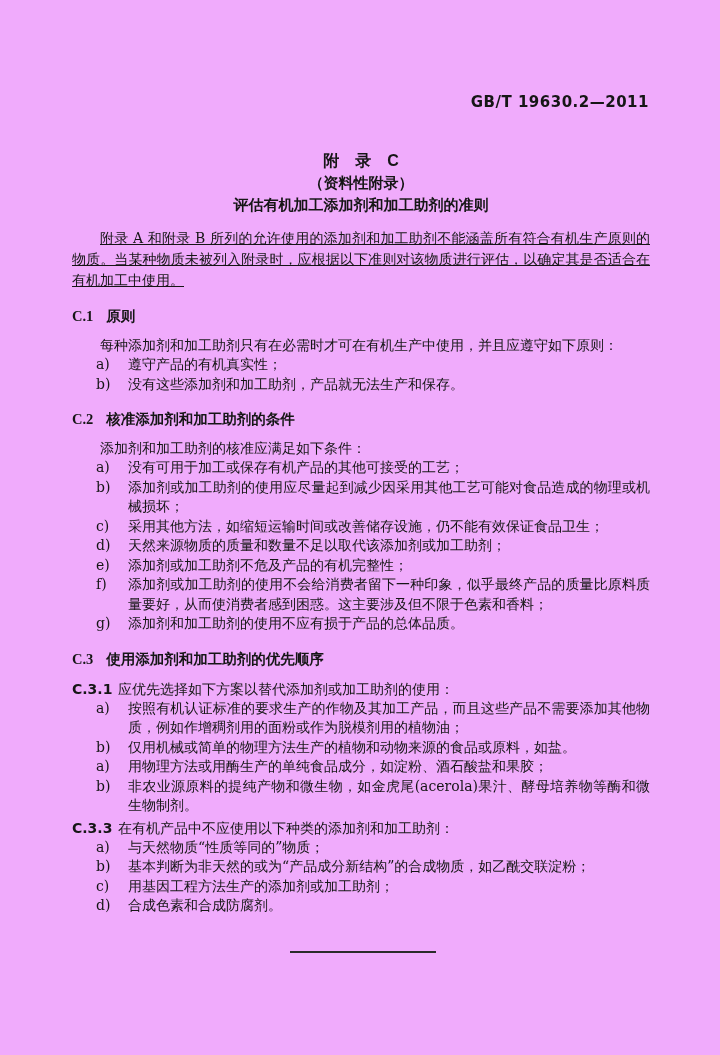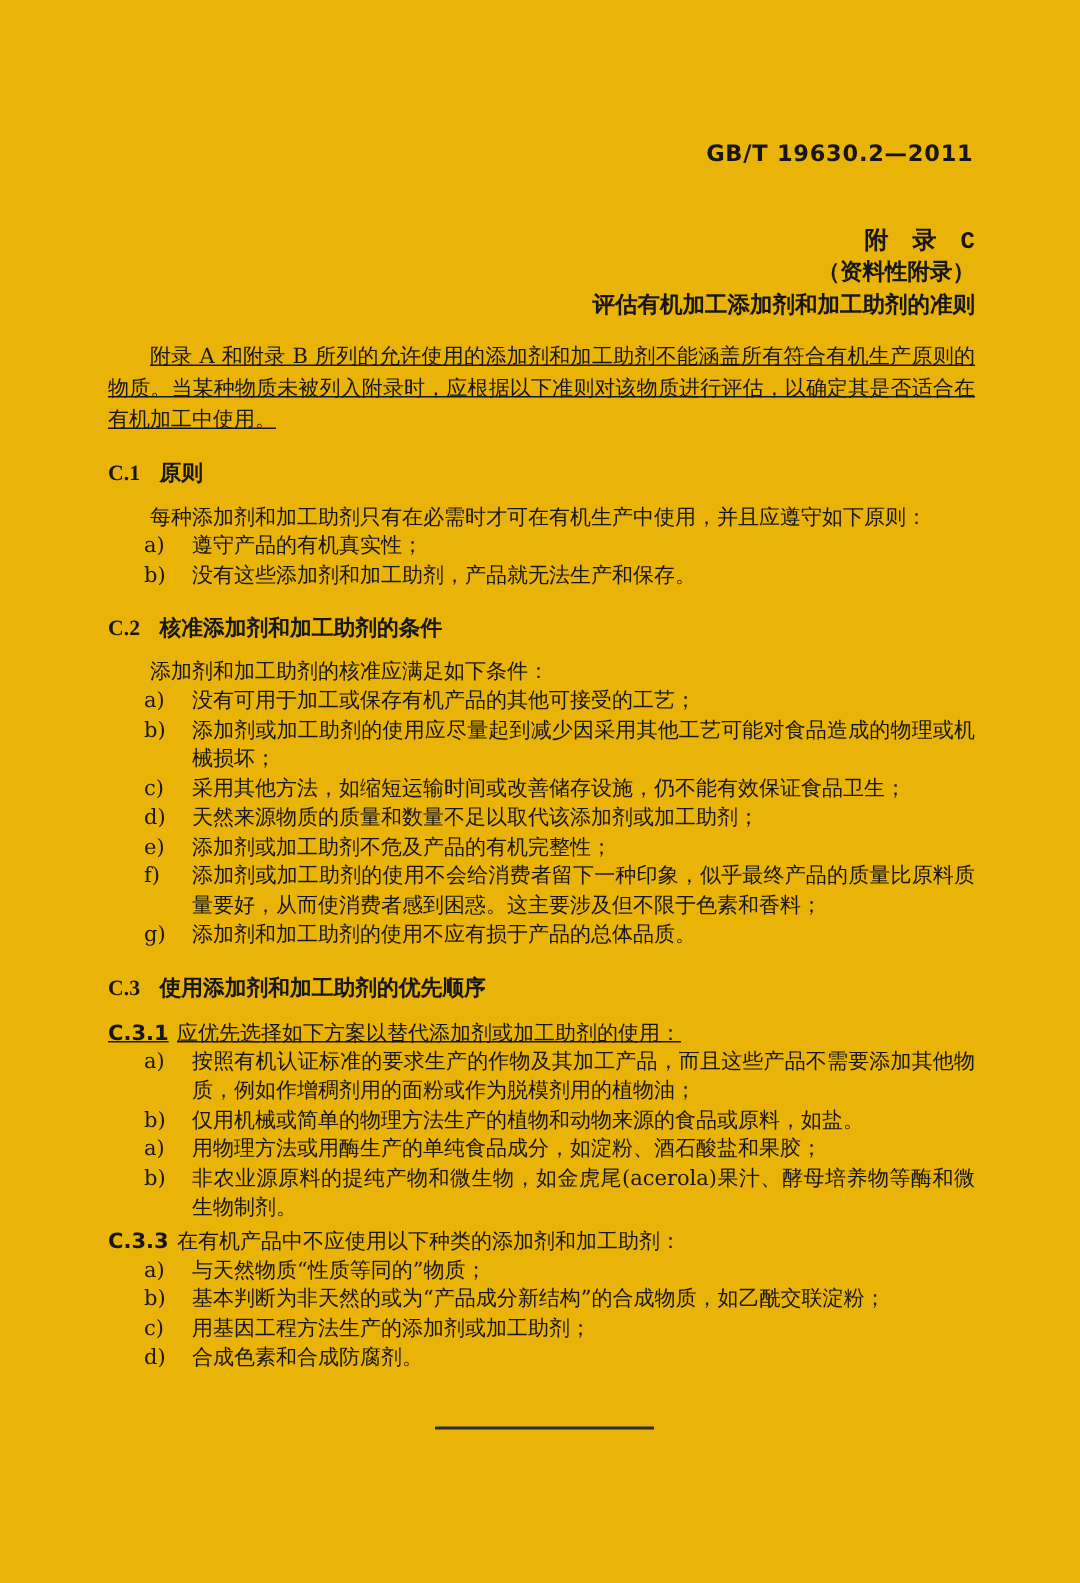--- a/index.html
+++ b/index.html
@@ -1,34 +1,34 @@
 <!DOCTYPE html>
 <html><head>
 <meta charset="utf-8">
 <style>
   html,body{margin:0;padding:0;background:#e9e9e7;}
   .page{
     position:relative;
     width:720px;height:1055px;
     margin:0 auto;
-    background:#eab308;
+    background:#f0abfc;
     color:#161616;
     font-family:"DejaVu Serif","Liberation Serif",serif;
     font-size:14px;
     overflow:hidden;
   }
   .doc-number{
     position:absolute;top:93px;right:71px;
     font-family:"DejaVu Sans","Liberation Sans",sans-serif;
     font-weight:bold;font-size:15px;letter-spacing:.5px;
   }
   .content{position:absolute;left:72px;top:150px;width:578px;}
   .title-block{
-    text-align:right;
-    font-family:Liberation Mono, monospace;
+    text-align:center;
+    font-family:Liberation Sans, sans-serif;
     font-weight:bold;line-height:22px;
   }
   .title-line{font-size:15px;}
   .title-line.first{font-size:16px;}
   .para{margin:0;line-height:21px;text-align:justify;}
   .indent{text-indent:2em;}
   .intro{margin-top:12px;text-decoration:underline;}
   .sec-head{
     margin-top:15px;
     font-family:Liberation Serif, serif;
@@ -39,21 +39,21 @@
   .li{display:flex;line-height:19.5px;padding-left:24px;}
   .li-label{flex:0 0 32px;}
   .li-text{flex:1;text-align:justify;}
   .sub-head{display:flex;line-height:20px;}
   .sub-num{
     flex:0 0 46px;font-weight:bold;
     font-family:"DejaVu Sans","Liberation Sans",sans-serif;
     font-size:14px;
   }
   .sub-lead{flex:1;}
-  .mt10{margin-top:10px;text-decoration:underline;}
+  .mt10{margin-top:10px;}
   .mt2{margin-top:2px;}
   .closing{margin-top:1px;line-height:20px;}
   .end-rule{
     position:absolute;left:290px;top:951px;
     width:146px;height:2px;background:#2b2b2b;
   }
 </style>
 </head>
 <body>
 

